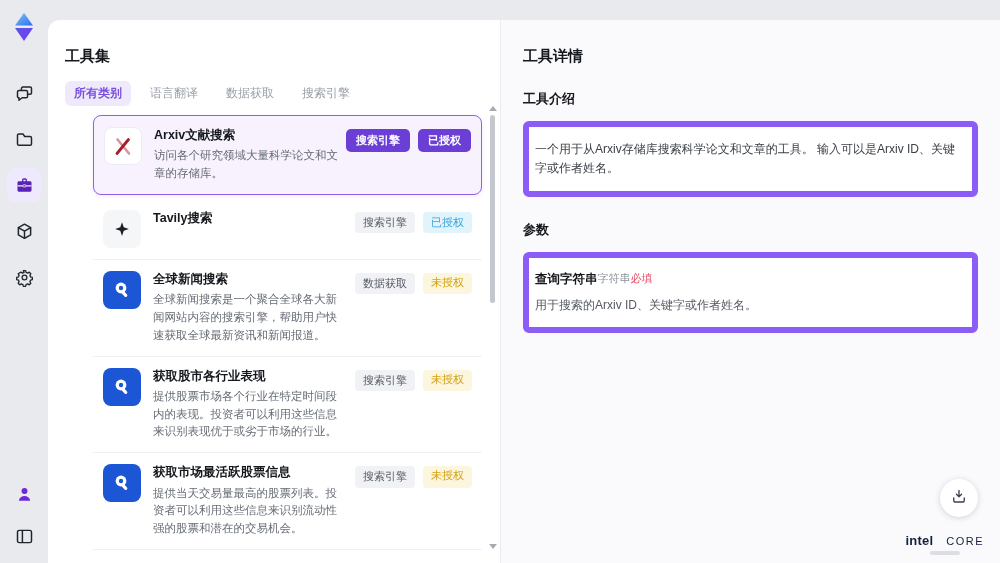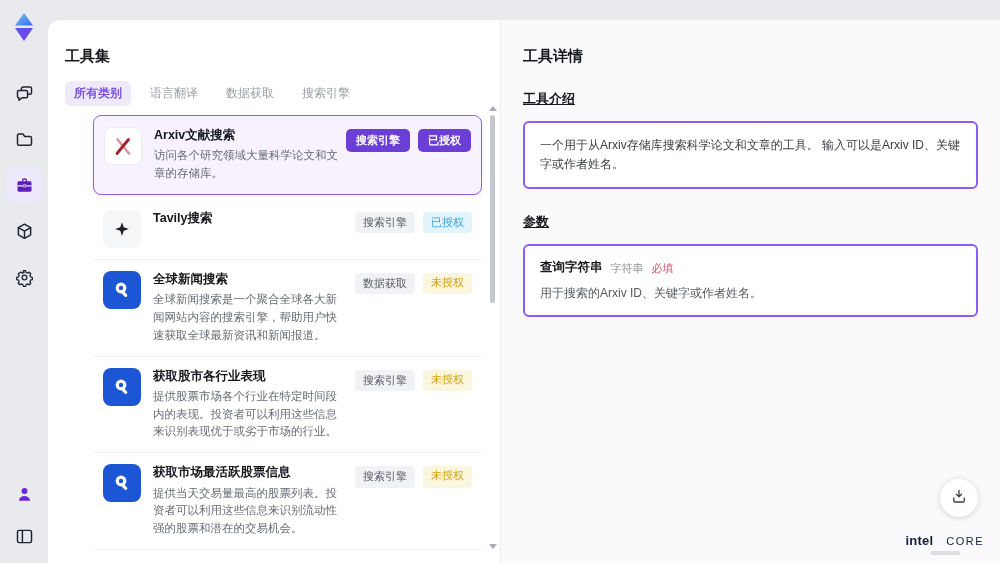--- a/index.html
+++ b/index.html
@@ -70,24 +70,24 @@
   
   .scroll-track{position:absolute;right:3px;top:86px;bottom:8px;width:9px;}
   .scroll-arrow{width:0;height:0;border-left:4px solid transparent;border-right:4px solid transparent;margin:0 auto;}
   .scroll-arrow.up{border-bottom:5px solid #a7abb3;}
   .scroll-arrow.down{border-top:5px solid #a7abb3;position:absolute;bottom:18px;left:0;right:0;margin:auto;}
   .scroll-thumb{position:absolute;top:9px;left:2px;width:5px;height:188px;background:#c4c7ce;border-radius:3px;}
 
   
   .detail-pane{flex:1;background:#fafafc;border-left:1px solid #ececf0;padding:17px 22px;}
   .detail-title{font-size:15px;font-weight:bold;color:#15181d;}
-  .section-h{font-size:13px;font-weight:bold;color:#15181d;margin-top:24px;text-decoration:underline;}
-  .box{background:#fff;border:2px solid #8b5cf6;border-radius:6px;margin-top:13px;padding:13px 15px;}
+  .section-h{font-size:13px;font-weight:bold;color:#15181d;margin-top:24px;}
+  .box{background:#fff;border:6px solid #8b5cf6;border-radius:6px;margin-top:13px;padding:13px 6px;}
   .intro-text{font-size:12px;color:#3c4047;line-height:1.6;}
-  .param-head{display:flex;align-items:flex-end;gap:8px;font-family:Liberation Mono, monospace;}
+  .param-head{display:flex;align-items:flex-start;font-family:Liberation Mono, monospace;}
   .param-name{font-size:12.5px;font-weight:bold;color:#15181d;}
   .param-type{font-size:11px;color:#8a8f98;}
   .param-req{font-size:11px;color:#e8506a;}
   .param-desc{font-size:12px;color:#555a63;margin-top:9px;}
 
   
   .fab{
     position:absolute;right:22px;bottom:46px;width:38px;height:38px;border-radius:50%;
     background:#fff;box-shadow:0 1px 6px rgba(0,0,0,.16);
     display:flex;align-items:center;justify-content:center;cursor:pointer;

